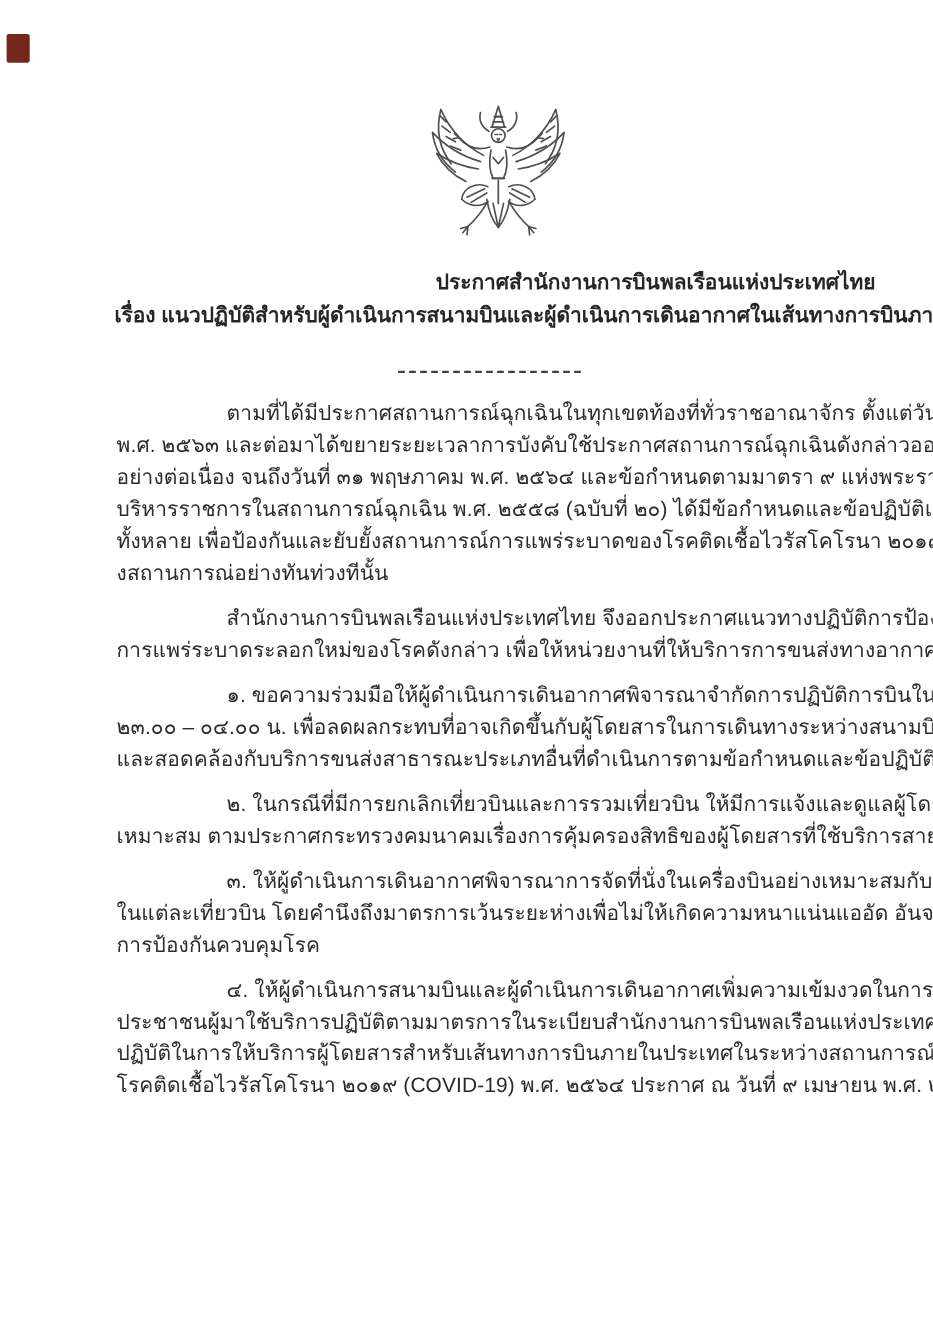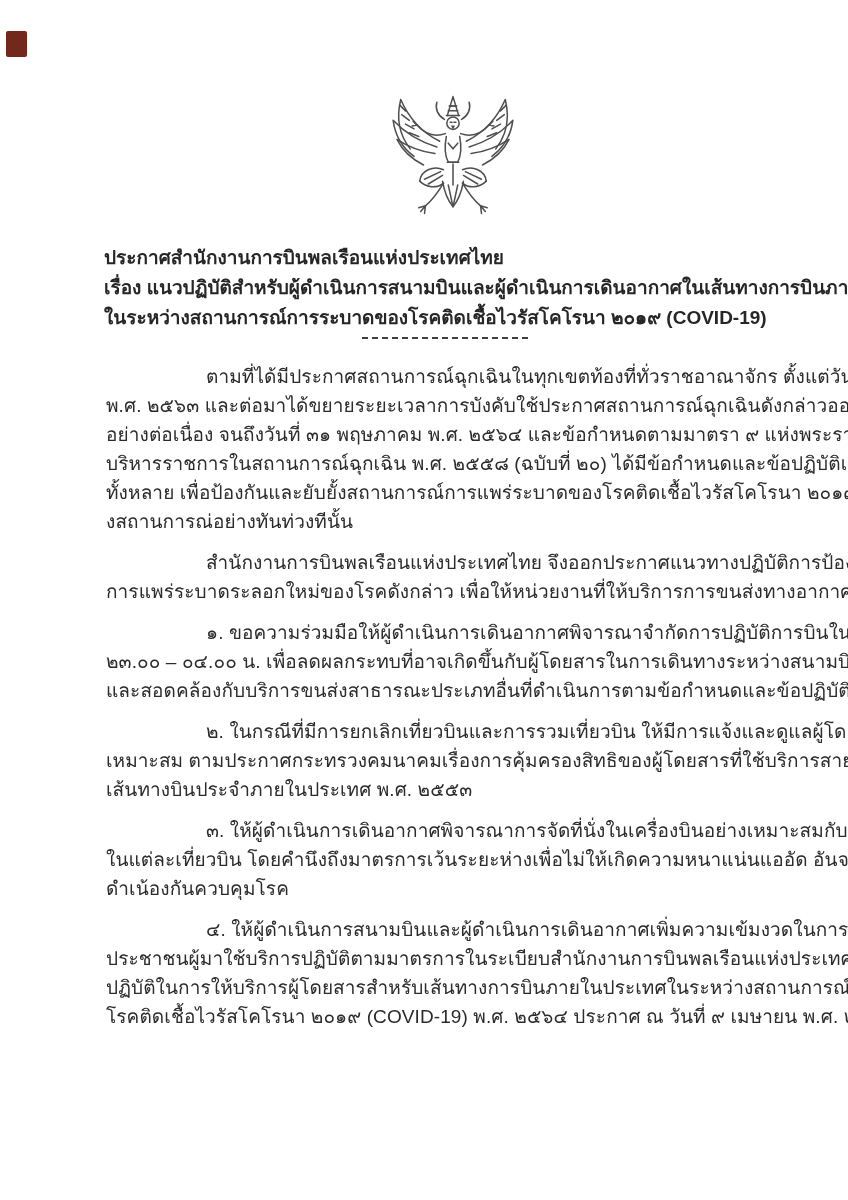--- a/index.html
+++ b/index.html
@@ -14,21 +14,21 @@
   .corner-mark{
     position:absolute;left:6px;top:31px;width:21px;height:26px;
     border-radius:2px;
   }
   .emblem{
     position:absolute;top:90px;left:377px;width:152px;height:150px;
   }
   .emblem svg{width:100%;height:100%;}
   .title-block{
     position:absolute;top:243px;left:104px;width:692px;
-    text-align:left;font-weight:bold;font-size:19px;line-height:30px;
+    text-align:right;font-weight:bold;font-size:19px;line-height:30px;
     color:#262626;
   }
   .title-line{white-space:nowrap;}
   .separator{
     position:absolute;top:337px;left:362px;width:166px;height:0;
     border-top:2px dashed #3f3f3f;
   }
   .body-block{
     position:absolute;top:362px;left:106px;width:690px;
     font-size:19px;line-height:29px;color:#2b2b2b;
@@ -92,21 +92,20 @@
 
         <use href="#halfL"></use>
         <use href="#halfL" transform="translate(160,0) scale(-1,1)"></use>
       </g>
     </svg>
   </div>
 
   <div class="title-block" style="color: rgb(38, 38, 38);">
     <div class="title-line">ประกาศสำนักงานการบินพลเรือนแห่งประเทศไทย</div>
     <div class="title-line">เรื่อง แนวปฏิบัติสำหรับผู้ดำเนินการสนามบินและผู้ดำเนินการเดินอากาศในเส้นทางการบินภายในประเทศ</div>
-    <div class="title-line">ในระหว่างสถานการณ์การระบาดของโรคติดเชื้อไวรัสโคโรนา ๒๐๑๙ (COVID-19)</div>
   </div>
 
   <div class="separator" style="border-top-color: rgb(63, 63, 63);"></div>
 
   <div class="body-block" style="color: rgb(43, 43, 43);">
 
     <div class="para">
       <div class="line indent">ตามที่ได้มีประกาศสถานการณ์ฉุกเฉินในทุกเขตท้องที่ทั่วราชอาณาจักร ตั้งแต่วันที่ ๒๖ มีนาคม</div>
       <div class="line">พ.ศ. ๒๕๖๓ และต่อมาได้ขยายระยะเวลาการบังคับใช้ประกาศสถานการณ์ฉุกเฉินดังกล่าวออกไปเป็นระยะ</div>
       <div class="line">อย่างต่อเนื่อง จนถึงวันที่ ๓๑ พฤษภาคม พ.ศ. ๒๕๖๔ และข้อกำหนดตามมาตรา ๙ แห่งพระราชกำหนด</div>
@@ -122,27 +121,26 @@
 
     <div class="para">
       <div class="line indent">๑. ขอความร่วมมือให้ผู้ดำเนินการเดินอากาศพิจารณาจำกัดการปฏิบัติการบินในระหว่างเวลา</div>
       <div class="line">๒๓.๐๐ – ๐๔.๐๐ น. เพื่อลดผลกระทบที่อาจเกิดขึ้นกับผู้โดยสารในการเดินทางระหว่างสนามบินและที่พัก</div>
       <div class="line">และสอดคล้องกับบริการขนส่งสาธารณะประเภทอื่นที่ดำเนินการตามข้อกำหนดและข้อปฏิบัติเดียวกัน</div>
     </div>
 
     <div class="para">
       <div class="line indent">๒. ในกรณีที่มีการยกเลิกเที่ยวบินและการรวมเที่ยวบิน ให้มีการแจ้งและดูแลผู้โดยสารอย่าง</div>
       <div class="line">เหมาะสม ตามประกาศกระทรวงคมนาคมเรื่องการคุ้มครองสิทธิของผู้โดยสารที่ใช้บริการสายการบินของไทยใน</div>
-      <div class="line">เส้นทางบินประจำภายในประเทศ พ.ศ. ๒๕๕๓</div>
     </div>
 
     <div class="para">
       <div class="line indent">๓. ให้ผู้ดำเนินการเดินอากาศพิจารณาการจัดที่นั่งในเครื่องบินอย่างเหมาะสมกับจำนวนผู้โดยสาร</div>
       <div class="line">ในแต่ละเที่ยวบิน โดยคำนึงถึงมาตรการเว้นระยะห่างเพื่อไม่ให้เกิดความหนาแน่นแออัด อันจะมีส่วนช่วยใน</div>
-      <div class="line">ดำเน้องกันควบคุมโรค</div>
+      <div class="line">การป้องกันควบคุมโรค</div>
     </div>
 
     <div class="para">
       <div class="line indent">๔. ให้ผู้ดำเนินการสนามบินและผู้ดำเนินการเดินอากาศเพิ่มความเข้มงวดในการติดตามดูแลให้</div>
       <div class="line">ประชาชนผู้มาใช้บริการปฏิบัติตามมาตรการในระเบียบสำนักงานการบินพลเรือนแห่งประเทศไทย ว่าด้วยแนว</div>
       <div class="line">ปฏิบัติในการให้บริการผู้โดยสารสำหรับเส้นทางการบินภายในประเทศในระหว่างสถานการณ์การระบาดของ</div>
       <div class="line">โรคติดเชื้อไวรัสโคโรนา ๒๐๑๙ (COVID-19) พ.ศ. ๒๕๖๔ ประกาศ ณ วันที่ ๙ เมษายน พ.ศ. ๒๕๖๔ โดย</div>
     </div>
 
   </div>

